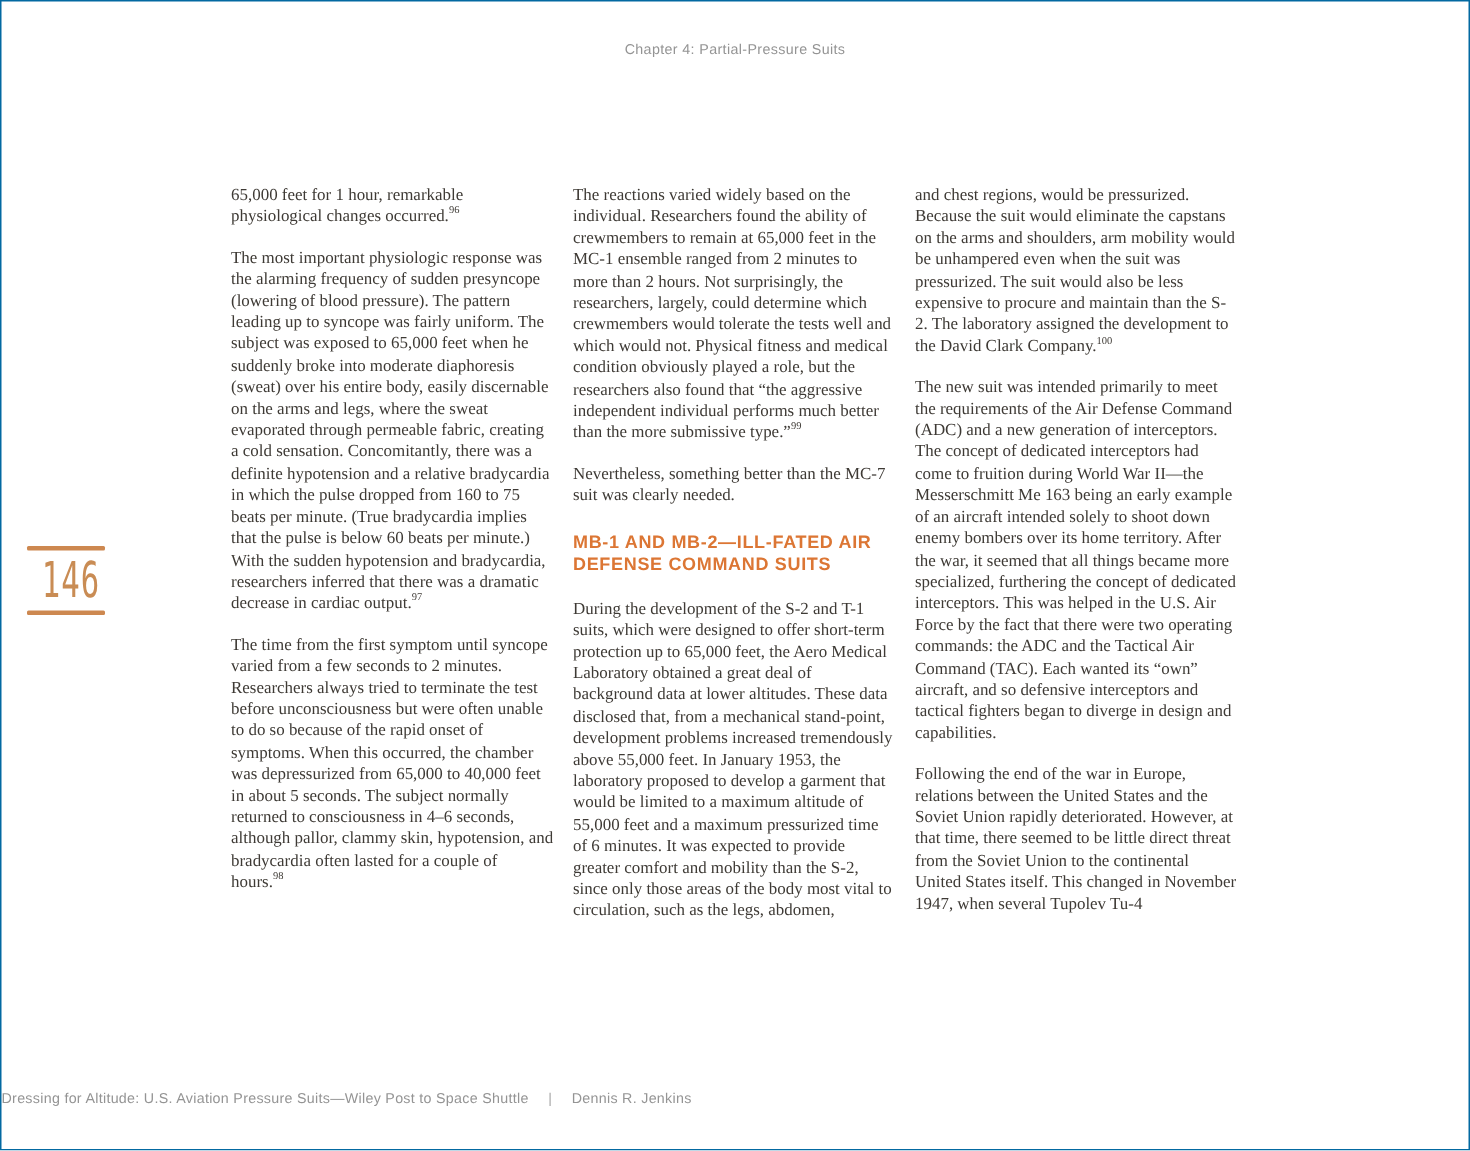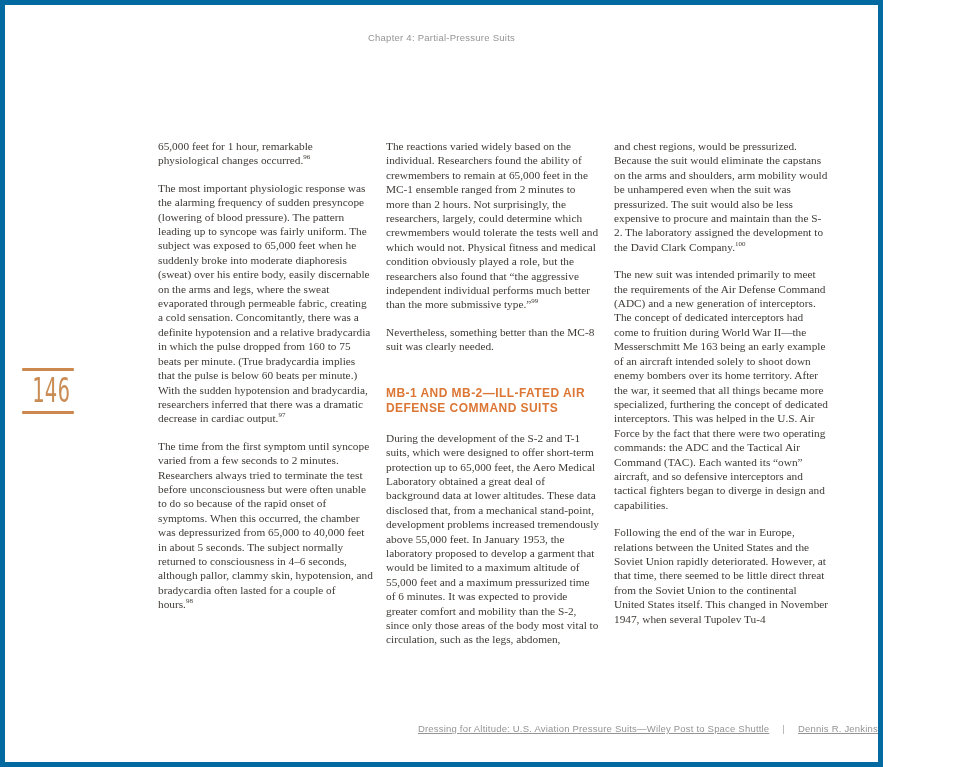--- a/index.html
+++ b/index.html
@@ -1,67 +1,67 @@
 <!DOCTYPE html>
 <html><head>
 <meta charset="utf-8">
 <style>
   html,body{margin:0;padding:0;background:#ffffff;}
   .page{
     position:relative;
-    width:883px;height:767px;
+    width:980px;height:767px;
     background:#ffffff;
     box-sizing:border-box;
-    border:5px solid #0369a1;
+    border:1px solid #0369a1;
     font-family:"Liberation Serif", serif;
     overflow:hidden;
   }
   .running-header{
     position:absolute;top:27px;left:0;right:0;
     text-align:center;
     font-family:"Liberation Sans", sans-serif;
     font-size:9.5px;color:#949494;letter-spacing:.25px;
   }
   .columns{
-    position:absolute;left:153px;top:134px;width:672px;
+    position:absolute;left:153px;top:122px;width:672px;
     display:flex;gap:13px;
   }
   .col{
     width:215px;flex:0 0 215px;
     font-size:11.3px;line-height:14.4px;color:#3e3a35;
     text-align:left;
   }
   .body-p{margin:0 0 13px 0;}
   .body-p sup{
     font-size:7px;line-height:0;vertical-align:super;letter-spacing:0;
   }
   .col-heading{
     font-family:"Liberation Sans", sans-serif;
     font-size:12px;font-weight:700;letter-spacing:.45px;
     color:#dc7634;line-height:15.5px;
-    margin:32px 0 14px 0;
+    margin:16px 0 14px 0;
     text-transform:uppercase;
   }
   .pagenum-block{
     position:absolute;left:17px;top:363px;width:52px;
     text-align:right;
   }
   .pagenum-bar{height:3px;background:#cd8850;border-radius:1px;}
   .pagenum{
     font-family:"DejaVu Sans Mono", monospace;
     font-size:33px;line-height:40px;height:40px;
     color:#c98c54;
     transform:scaleX(.62);transform-origin:50% 50%;
     letter-spacing:1px;
   }
   .running-footer{
     position:absolute;bottom:28px;left:0;right:0;
-    text-align:right;
+    text-align:left;
     font-family:"Liberation Sans", sans-serif;
-    font-size:9.5px;color:#949494;letter-spacing:.2px;text-decoration:underline;
+    font-size:9.5px;color:#949494;letter-spacing:.2px;
   }
   .footer-sep{margin:0 13px;color:#a9a9a9;}
 </style>
 </head>
 <body>
 
 <div class="page">
 
   <div class="running-header">Chapter 4: Partial-Pressure Suits</div>
 
@@ -72,21 +72,21 @@
   </div>
 
   <div class="columns">
       <div class="col">
         <p class="body-p"><span>65,000 feet for 1 hour, remarkable physiological changes occurred.</span><sup>96</sup></p>
         <p class="body-p"><span>The most important physiologic response was the alarming frequency of sudden presyncope (lowering of blood pressure). The pattern leading up to syncope was fairly uniform. The subject was exposed to 65,000 feet when he suddenly broke into moderate diaphoresis (sweat) over his entire body, easily discernable on the arms and legs, where the sweat evaporated through permeable fabric, creating a cold sensation. Concomitantly, there was a definite hypotension and a relative bradycardia in which the pulse dropped from 160 to 75 beats per minute. (True bradycardia implies that the pulse is below 60 beats per minute.) With the sudden hypotension and bradycardia, researchers inferred that there was a dramatic decrease in cardiac output.</span><sup>97</sup></p>
         <p class="body-p"><span>The time from the first symptom until syncope varied from a few seconds to 2 minutes. Researchers always tried to terminate the test before unconsciousness but were often unable to do so because of the rapid onset of symptoms. When this occurred, the chamber was depressurized from 65,000 to 40,000 feet in about 5 seconds. The subject normally returned to consciousness in 4–6 seconds, although pallor, clammy skin, hypotension, and bradycardia often lasted for a couple of hours.</span><sup>98</sup></p>
       </div>
       <div class="col">
         <p class="body-p"><span>The reactions varied widely based on the individual. Researchers found the ability of crewmembers to remain at 65,000 feet in the MC-1 ensemble ranged from 2 minutes to more than 2 hours. Not surprisingly, the researchers, largely, could determine which crewmembers would tolerate the tests well and which would not. Physical fitness and medical condition obviously played a role, but the researchers also found that “the aggressive independent individual performs much better than the more submissive type.”</span><sup>99</sup></p>
-        <p class="body-p"><span>Nevertheless, something better than the MC-8 suit was clearly needed.</span></p>
+        <p class="body-p"><span>Nevertheless, something better than the MC-7 suit was clearly needed.</span></p>
         <h2 class="col-heading"><span>MB-1 AND MB-2—ILL-FATED AIR DEFENSE COMMAND SUITS</span></h2>
         <p class="body-p"><span>During the development of the S-2 and T-1 suits, which were designed to offer short-term protection up to 65,000 feet, the Aero Medical Laboratory obtained a great deal of background data at lower altitudes. These data disclosed that, from a mechanical stand-point, development problems increased tremendously above 55,000 feet. In January 1953, the laboratory proposed to develop a garment that would be limited to a maximum altitude of 55,000 feet and a maximum pressurized time of 6 minutes. It was expected to provide greater comfort and mobility than the S-2, since only those areas of the body most vital to circulation, such as the legs, abdomen,</span></p>
       </div>
       <div class="col">
         <p class="body-p"><span>and chest regions, would be pressurized. Because the suit would eliminate the capstans on the arms and shoulders, arm mobility would be unhampered even when the suit was pressurized. The suit would also be less expensive to procure and maintain than the S-2. The laboratory assigned the development to the David Clark Company.</span><sup>100</sup></p>
         <p class="body-p"><span>The new suit was intended primarily to meet the requirements of the Air Defense Command (ADC) and a new generation of interceptors. The concept of dedicated interceptors had come to fruition during World War II—the Messerschmitt Me 163 being an early example of an aircraft intended solely to shoot down enemy bombers over its home territory. After the war, it seemed that all things became more specialized, furthering the concept of dedicated interceptors. This was helped in the U.S. Air Force by the fact that there were two operating commands: the ADC and the Tactical Air Command (TAC). Each wanted its “own” aircraft, and so defensive interceptors and tactical fighters began to diverge in design and capabilities.</span></p>
         <p class="body-p"><span>Following the end of the war in Europe, relations between the United States and the Soviet Union rapidly deteriorated. However, at that time, there seemed to be little direct threat from the Soviet Union to the continental United States itself. This changed in November 1947, when several Tupolev Tu-4</span></p>
       </div>
     </div>
 

